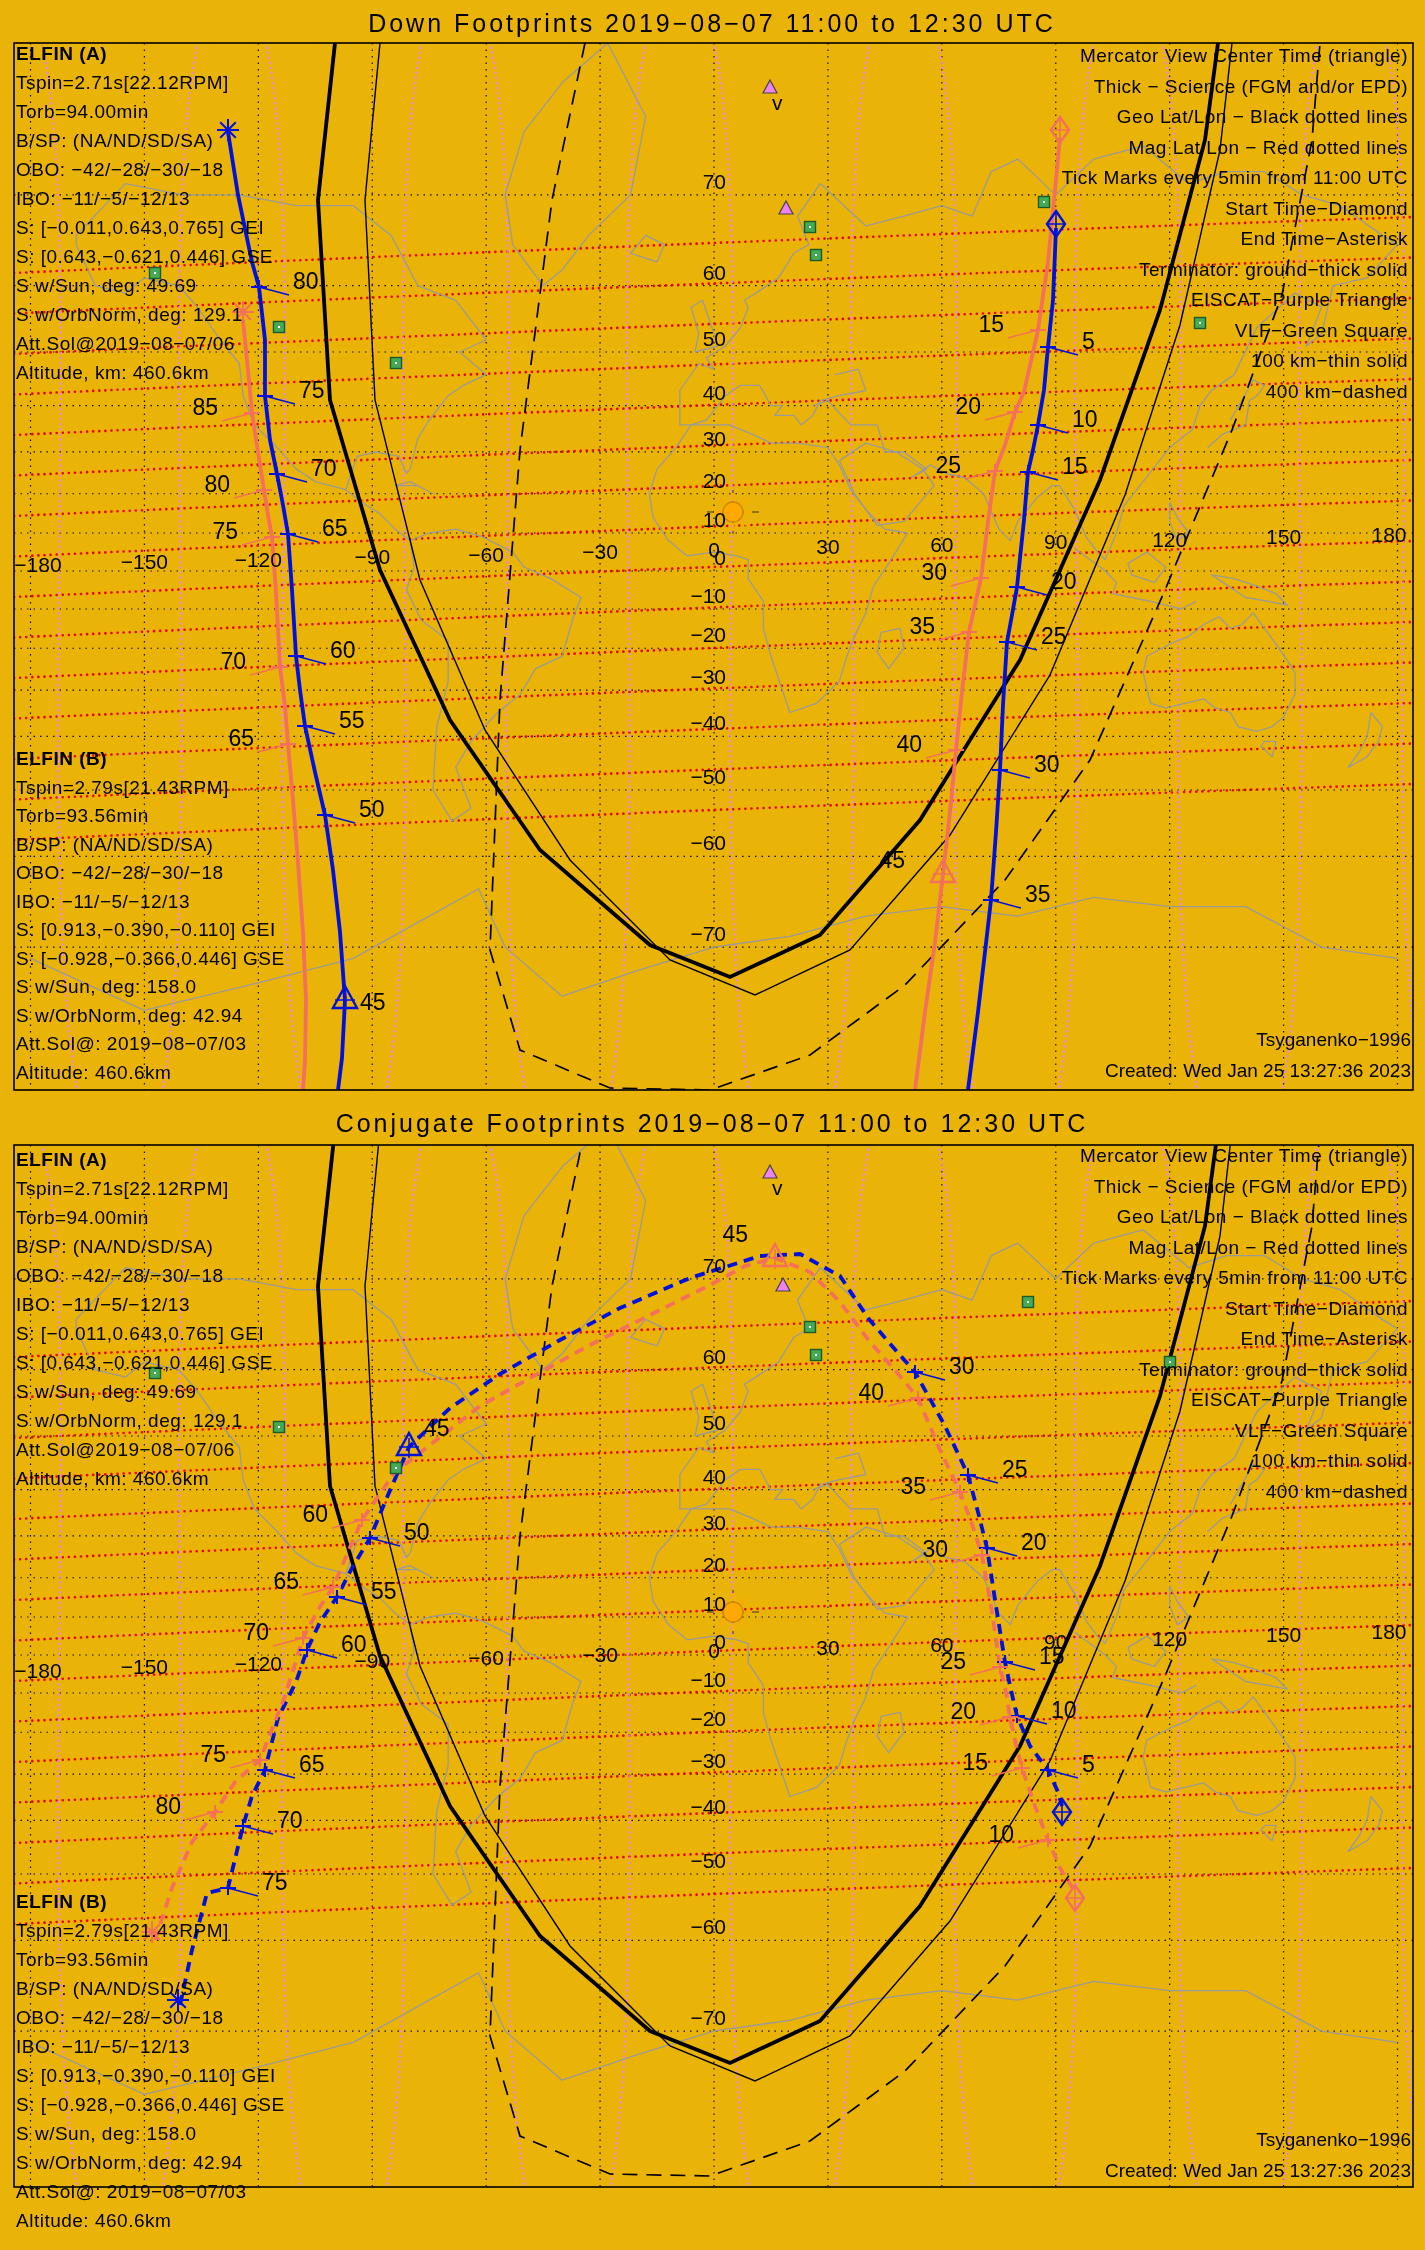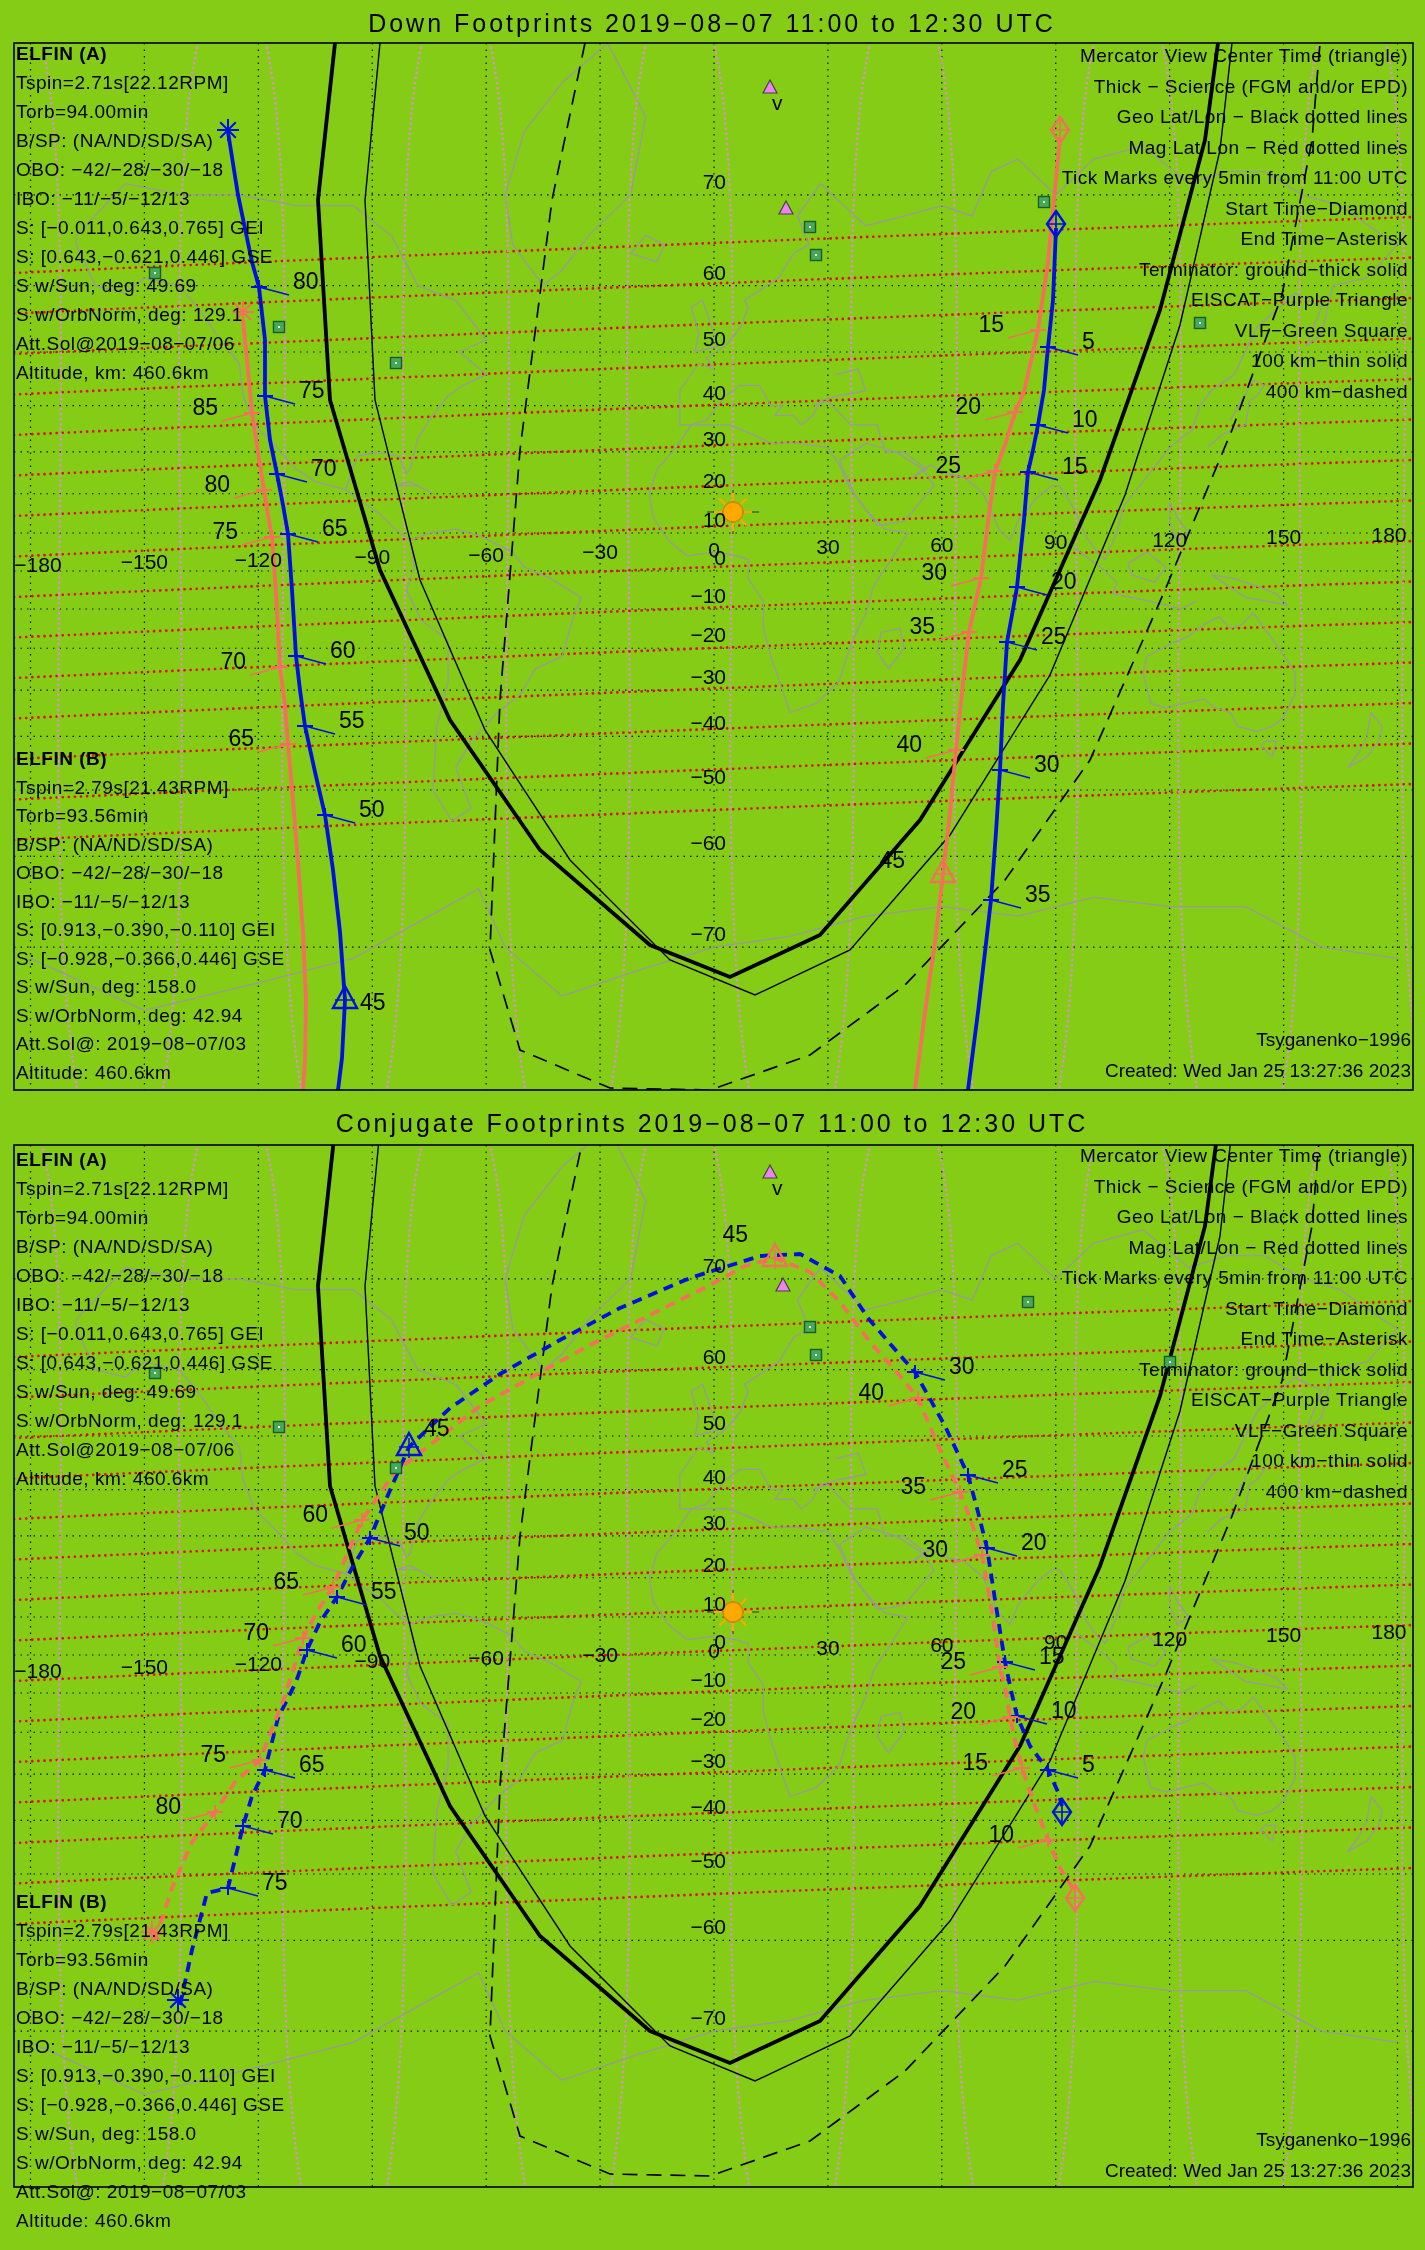--- a/index.html
+++ b/index.html
@@ -1,16 +1,16 @@
 <!DOCTYPE html>
 <html><head>
 <meta charset="utf-8">
 <style>
   html,body{margin:0;padding:0;background:#ffffff;}
-  .stage{position:relative;width:1425px;height:2250px;background:#84cc16;margin:0 auto;
+  .stage{position:relative;width:1425px;height:2250px;background:#eab308;margin:0 auto;
          font-family:"Liberation Sans", sans-serif;}
   svg text{font-family:"Liberation Sans", sans-serif;fill:#000;}
   svg .title{font-size:25px;letter-spacing:3px;}
   svg .info{font-size:19px;letter-spacing:0.5px;}
   svg .legend{font-size:19px;letter-spacing:0.5px;}
   svg .axis{font-size:21px;}
   svg .tick{font-size:23px;}
   svg .credit{font-size:19px;}
 </style>
 </head>

